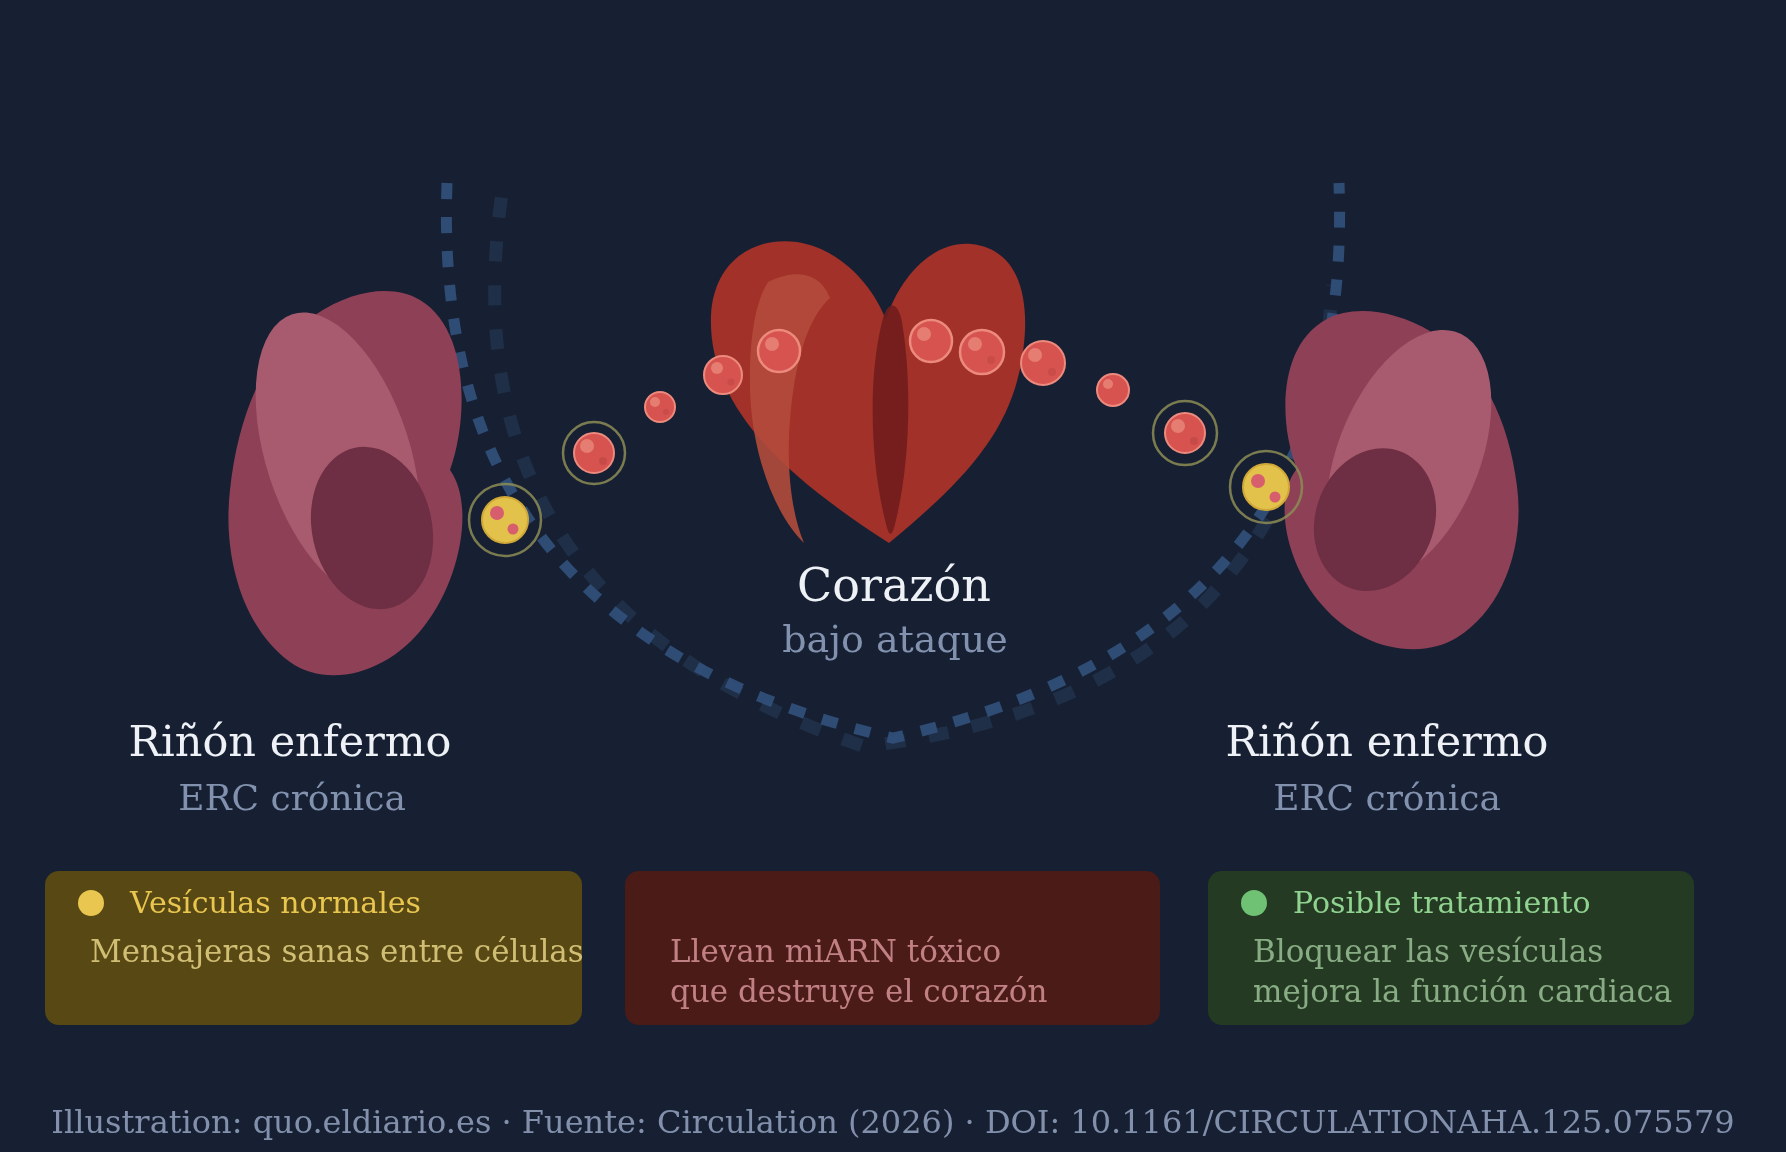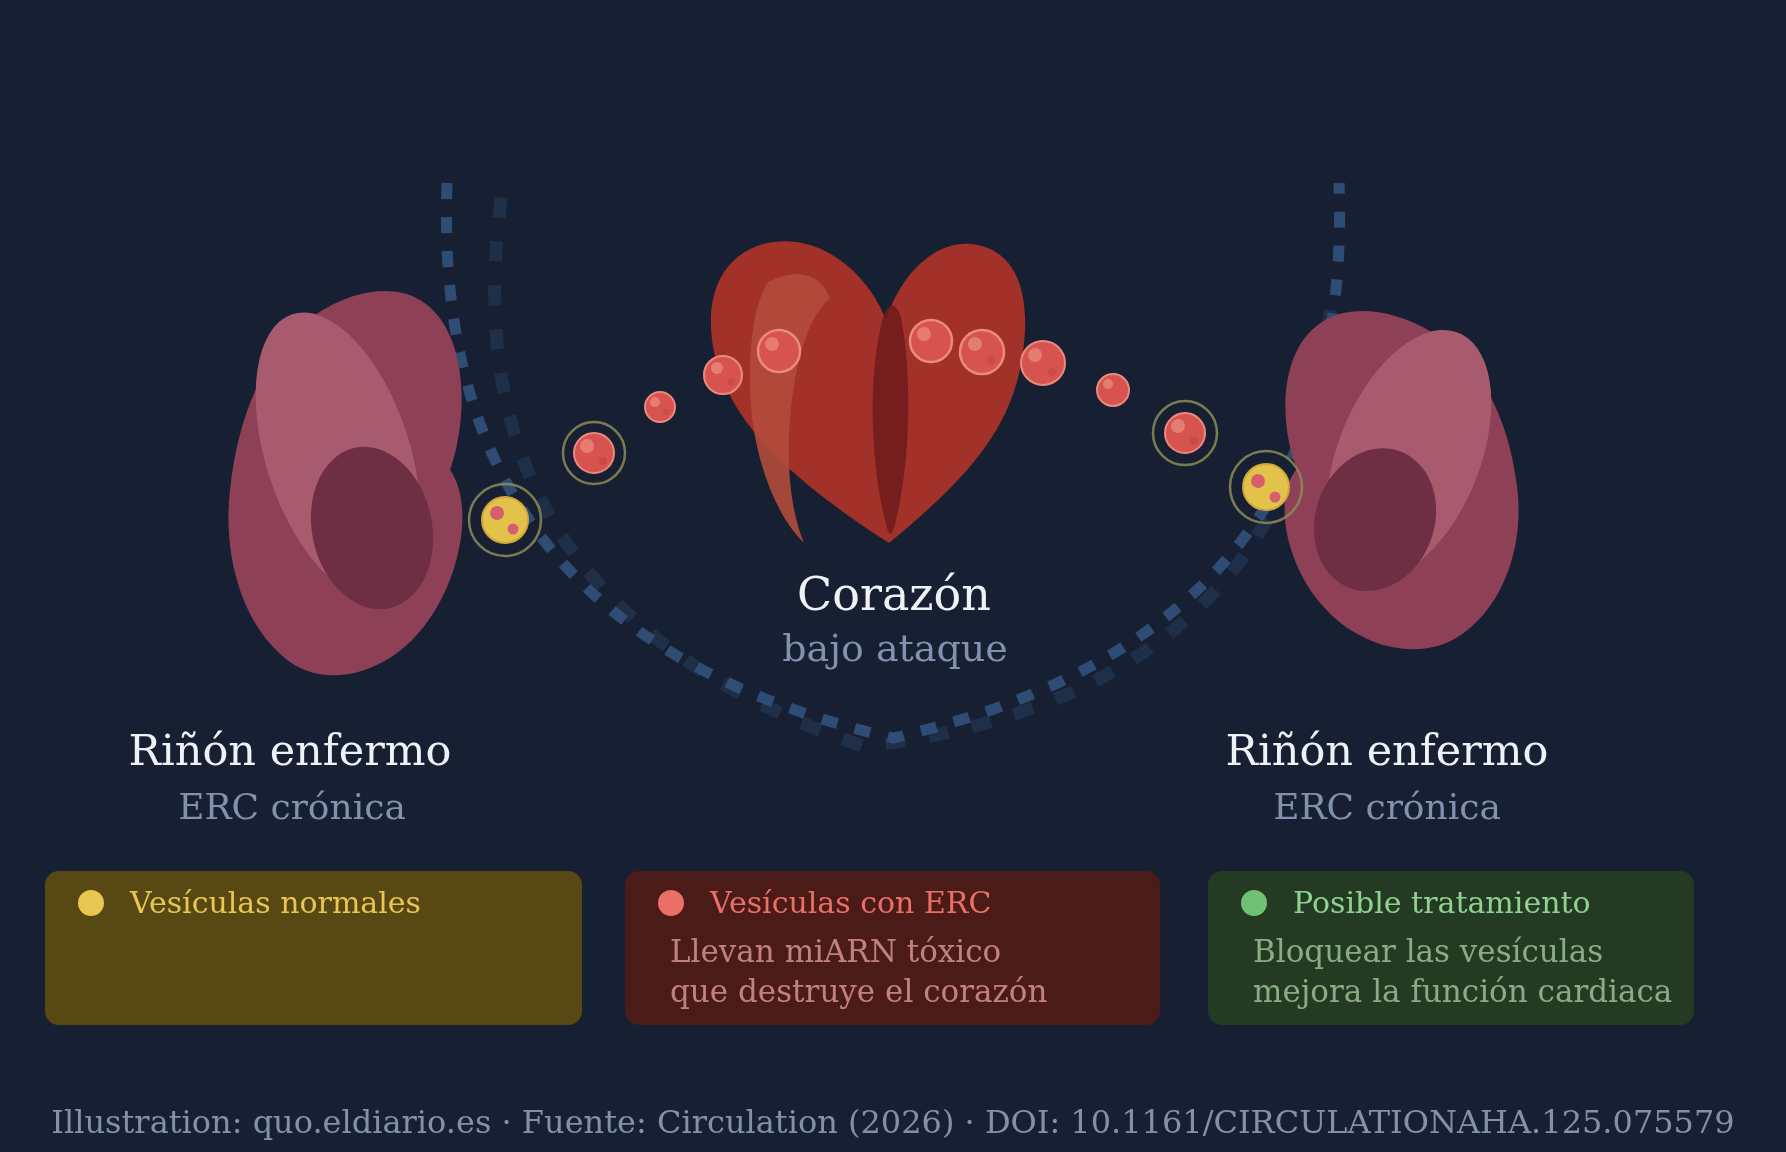--- a/index.html
+++ b/index.html
@@ -4,21 +4,21 @@
 <style>
   html,body{margin:0;padding:0;background:#0e1626;}
   #canvas{
     position:relative;
     width:1786px;height:1152px;
     background:var(--bg,#172033);
     overflow:hidden;
     font-family:"DejaVu Serif","Liberation Serif",serif;
   }
   #scene{position:absolute;left:0;top:0;width:1786px;height:1152px;}
-  .lbl{position:absolute;transform:translateX(-50%);white-space:nowrap;text-align:center;margin-top:9px;}
+  .lbl{position:absolute;transform:translateX(-50%);white-space:nowrap;text-align:center;}
   .lbl-title{color:var(--label_white);}
   .lbl-sub{color:var(--label_muted);}
   .heart-title{left:894px;top:558px;font-size:46px;}
   .heart-sub{left:895px;top:617px;font-size:38px;}
   .lk-title{left:290px;top:716px;font-size:43px;}
   .lk-sub{left:292px;top:777px;font-size:36px;}
   .rk-title{left:1387px;top:716px;font-size:43px;}
   .rk-sub{left:1387px;top:777px;font-size:36px;}
 
   .legend-box{position:absolute;top:871px;height:154px;border-radius:14px;}
@@ -152,28 +152,25 @@
 
   <div class="lbl lbl-title rk-title">Riñón enfermo</div>
   <div class="lbl lbl-sub rk-sub">ERC crónica</div>
 
   <div class="legend-box legend-1">
     <div class="legend-title-row">
       <span class="legend-bullet"></span>
       <span class="legend-title">Vesículas normales</span>
     </div>
     <div class="legend-body">
+      <div>Mensajeras sanas entre células</div>
     </div>
   </div>
 
   <div class="legend-box legend-2">
-    <div class="legend-title-row">
-      <span class="legend-bullet"></span>
-      <span class="legend-title">Vesículas con ERC</span>
-    </div>
     <div class="legend-body">
       <div>Llevan miARN tóxico</div>
       <div>que destruye el corazón</div>
     </div>
   </div>
 
   <div class="legend-box legend-3">
     <div class="legend-title-row">
       <span class="legend-bullet"></span>
       <span class="legend-title">Posible tratamiento</span>

